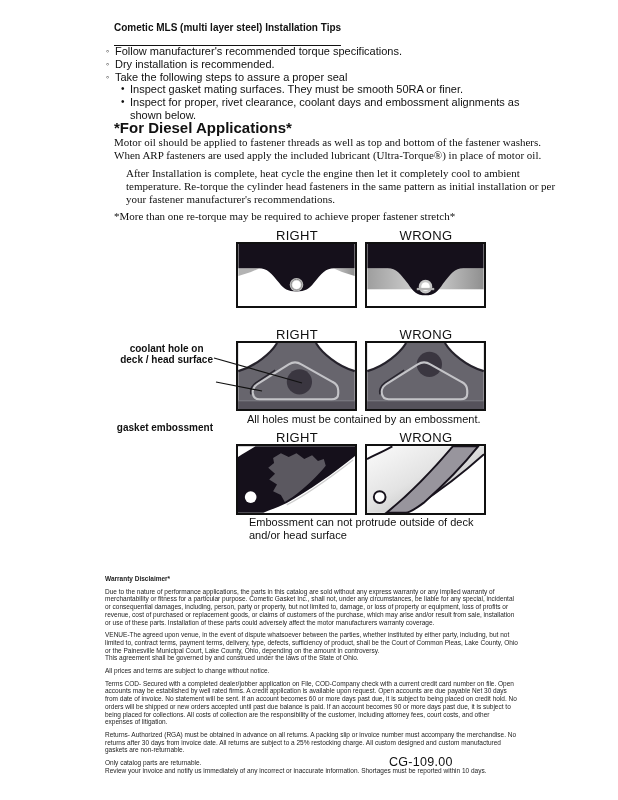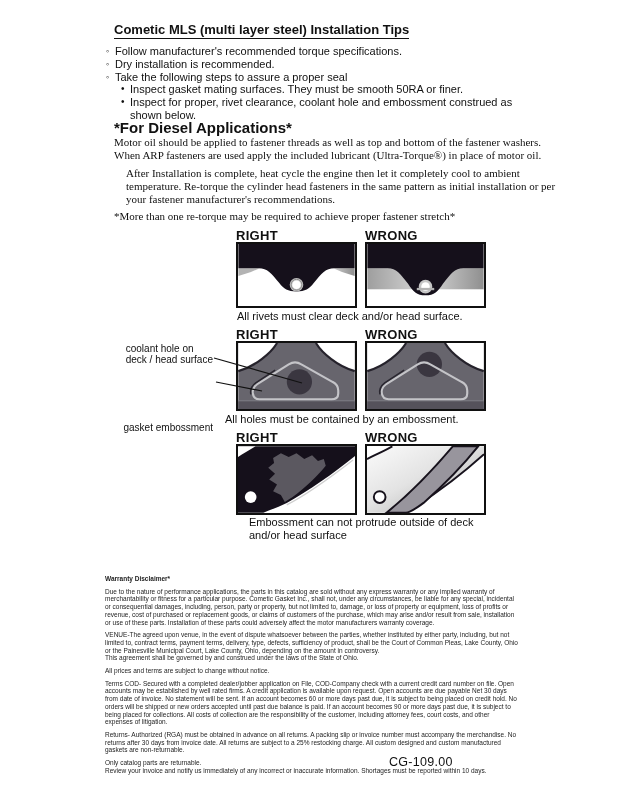--- a/index.html
+++ b/index.html
@@ -2,40 +2,40 @@
 <html><head>
 <meta charset="utf-8">
 <style>
   html,body{margin:0;padding:0;background:#e8e8e8;}
   #page{
     position:relative;width:618px;height:800px;background:#ffffff;margin:0 auto;
     font-family:"Liberation Sans","DejaVu Sans",sans-serif;color:#111;overflow:hidden;
   }
   .abs{position:absolute;}
   
-  .doc-title{left:114px;top:22px;font-size:13px;font-weight:bold;border-bottom:1.6px solid #111;padding-bottom:1px;}
+  .doc-title{left:114px;top:22px;font-size:10px;font-weight:bold;border-bottom:1.6px solid #111;padding-bottom:12px;}
   .bullets{left:106px;top:45px;font-size:11px;line-height:12.8px;width:430px;}
   .bullet-row{display:flex;}
   .bullet-glyph{width:9px;flex:0 0 9px;font-size:9px;line-height:12.8px;}
   .sub{margin-left:15px;}
   .sub .bullet-glyph{font-size:10px;}
   
   .sec-head{left:114px;top:119px;font-size:15px;font-weight:bold;}
   .para{font-size:11px;line-height:13.2px;font-family:Liberation Serif, serif;}
   .p1{left:114px;top:136px;width:438px;}
   .p2{left:126px;top:167px;width:442px;}
   .p3{left:114px;top:210px;width:442px;}
   
-  .rw-label{font-size:13px;font-weight:700;width:122px;letter-spacing:.3px;}
+  .rw-label{font-size:13px;font-weight:400;width:122px;text-align:center;letter-spacing:.3px;}
   .caption{font-size:11px;line-height:13px;}
   
   .dbox{border:2.5px solid #101010;background:#fff;}
   .dbox svg{display:block;}
   
-  .annot{font-size:10px;line-height:11px;text-align:left;right:405px;}
+  .annot{font-size:10px;line-height:11px;text-align:center;right:405px;font-weight:bold;}
   
   .warranty{left:105px;top:575px;width:414px;font-size:6.5px;line-height:7.7px;color:#1c1c1c;}
   .warranty .w-head{font-weight:bold;margin:0 0 5px 0;}
   .warranty p{margin:0 0 5px 0;white-space:pre-line;}
   
   .footer-code{left:389px;top:755px;font-size:12.5px;letter-spacing:.3px;}
   .leader{pointer-events:none;z-index:6;}
 </style>
 </head>
 <body>
@@ -56,21 +56,21 @@
     <div class="bullet-row">
       <span class="bullet-glyph">◦</span>
       <span>Take the following steps to assure a proper seal</span>
     </div>
     <div class="bullet-row sub">
       <span class="bullet-glyph">•</span>
       <span>Inspect gasket mating surfaces.  They must be smooth 50RA or finer.</span>
     </div>
     <div class="bullet-row sub">
       <span class="bullet-glyph">•</span>
-      <span>Inspect for proper, rivet clearance, coolant hole and embossment construed as shown below.</span>
+      <span>Inspect for proper, rivet clearance, coolant days and embossment alignments as shown below.</span>
     </div>
   </div>
 
   <div class="abs sec-head">*For Diesel Applications*</div>
   <div class="abs para p1">Motor oil should be applied to fastener threads as well as top and bottom of the fastener washers. When ARP fasteners are used apply the included lubricant (Ultra-Torque®) in place of motor oil.</div>
   <div class="abs para p2">After Installation is complete, heat cycle the engine then let it completely cool to ambient temperature. Re-torque the cylinder head fasteners in the same pattern as initial installation or per your fastener manufacturer's recommendations.</div>
   <div class="abs para p3">*More than one re-torque may be required to achieve proper fastener stretch*</div>
 
   <div class="abs rw-label" style="left:236px;top:228px;">RIGHT</div>
   <div class="abs rw-label" style="left:365px;top:228px;">WRONG</div>
@@ -101,21 +101,20 @@
       </linearGradient>
       <rect x="0" y="25" width="120" height="22" fill="url(#w1g)"></rect>
       <rect x="0" y="47" width="120" height="17" fill="#ffffff"></rect>
       <path d="M0,0 H120 V25 H99 C90,25 86,31 78,41 C73,49 69,53 60,53 C51,53 47,49 42,41 C34,31 30,25 21,25 H0 Z" fill="#15101b"></path>
       <circle cx="60" cy="44" r="7" fill="#c6c6c6"></circle>
       <circle cx="60" cy="44" r="4.4" fill="#ffffff"></circle>
       <line x1="51" y1="46.5" x2="69" y2="46.5" stroke="#b3b3b3" stroke-width="2.4"></line>
     </svg>
   </div>
 
-  <div class="abs caption" style="left:237px;top:310px;">All rivets must clear deck and/or head surface.</div>
 
   <div class="abs rw-label" style="left:236px;top:327px;">RIGHT</div>
   <div class="abs rw-label" style="left:365px;top:327px;">WRONG</div>
 
   <div class="abs annot" style="top:343px;white-space:pre-line;">coolant hole on
 deck / head surface</div>
   <div class="abs annot" style="top:378px;margin-top:44px;">gasket embossment</div>
 
   <div class="abs dbox" style="left:236px;top:341px;width:117px;height:66px;">
     <svg width="117" height="66" viewBox="0 0 120 68">
@@ -145,21 +144,21 @@
       <path d="M15,52 C14,48 16,45 20,42 L52,22 C56,19.5 61,19.5 65,22 L97,40 C101,42 103,45 103,49 L103,52 C103,56 100,58 96,58 L22,58 C17,58 15.5,55.5 15,52 Z" fill="none" stroke="#c4c4c8" stroke-width="2.2"></path>
       <path d="M13,53 C12,48 14,44 18,41 L38,28" fill="none" stroke="#2a2730" stroke-width="1.6"></path>
     </svg>
   </div>
 
   <svg class="abs leader" style="left:110px;top:335px;" width="210" height="70">
     <line x1="104" y1="23" x2="192" y2="48" stroke="#111" stroke-width="1.1"></line>
     <line x1="106" y1="47" x2="152" y2="56" stroke="#111" stroke-width="1.1"></line>
   </svg>
 
-  <div class="abs caption" style="left:225px;top:413px;">All holes must be contained by an embossment.</div>
+  <div class="abs caption" style="left:247px;top:413px;">All holes must be contained by an embossment.</div>
 
   <div class="abs rw-label" style="left:236px;top:430px;">RIGHT</div>
   <div class="abs rw-label" style="left:365px;top:430px;">WRONG</div>
 
   <div class="abs dbox" style="left:236px;top:444px;width:117px;height:67px;">
     <svg width="117" height="67" viewBox="0 0 120 68">
       <rect x="0" y="0" width="120" height="68" fill="#ffffff"></rect>
       <path d="M0,0 H120 V10 C98,28 72,46 50,58 C42,62 34,65 26,68 H0 Z" fill="#15101b"></path>
       <path d="M0,0 H18 C11,4 5,8 0,11 Z" fill="#ffffff"></path>
       <path d="M118,14 C96,31 72,49 50,60" fill="none" stroke="#cfcfcf" stroke-width="1.5"></path>

